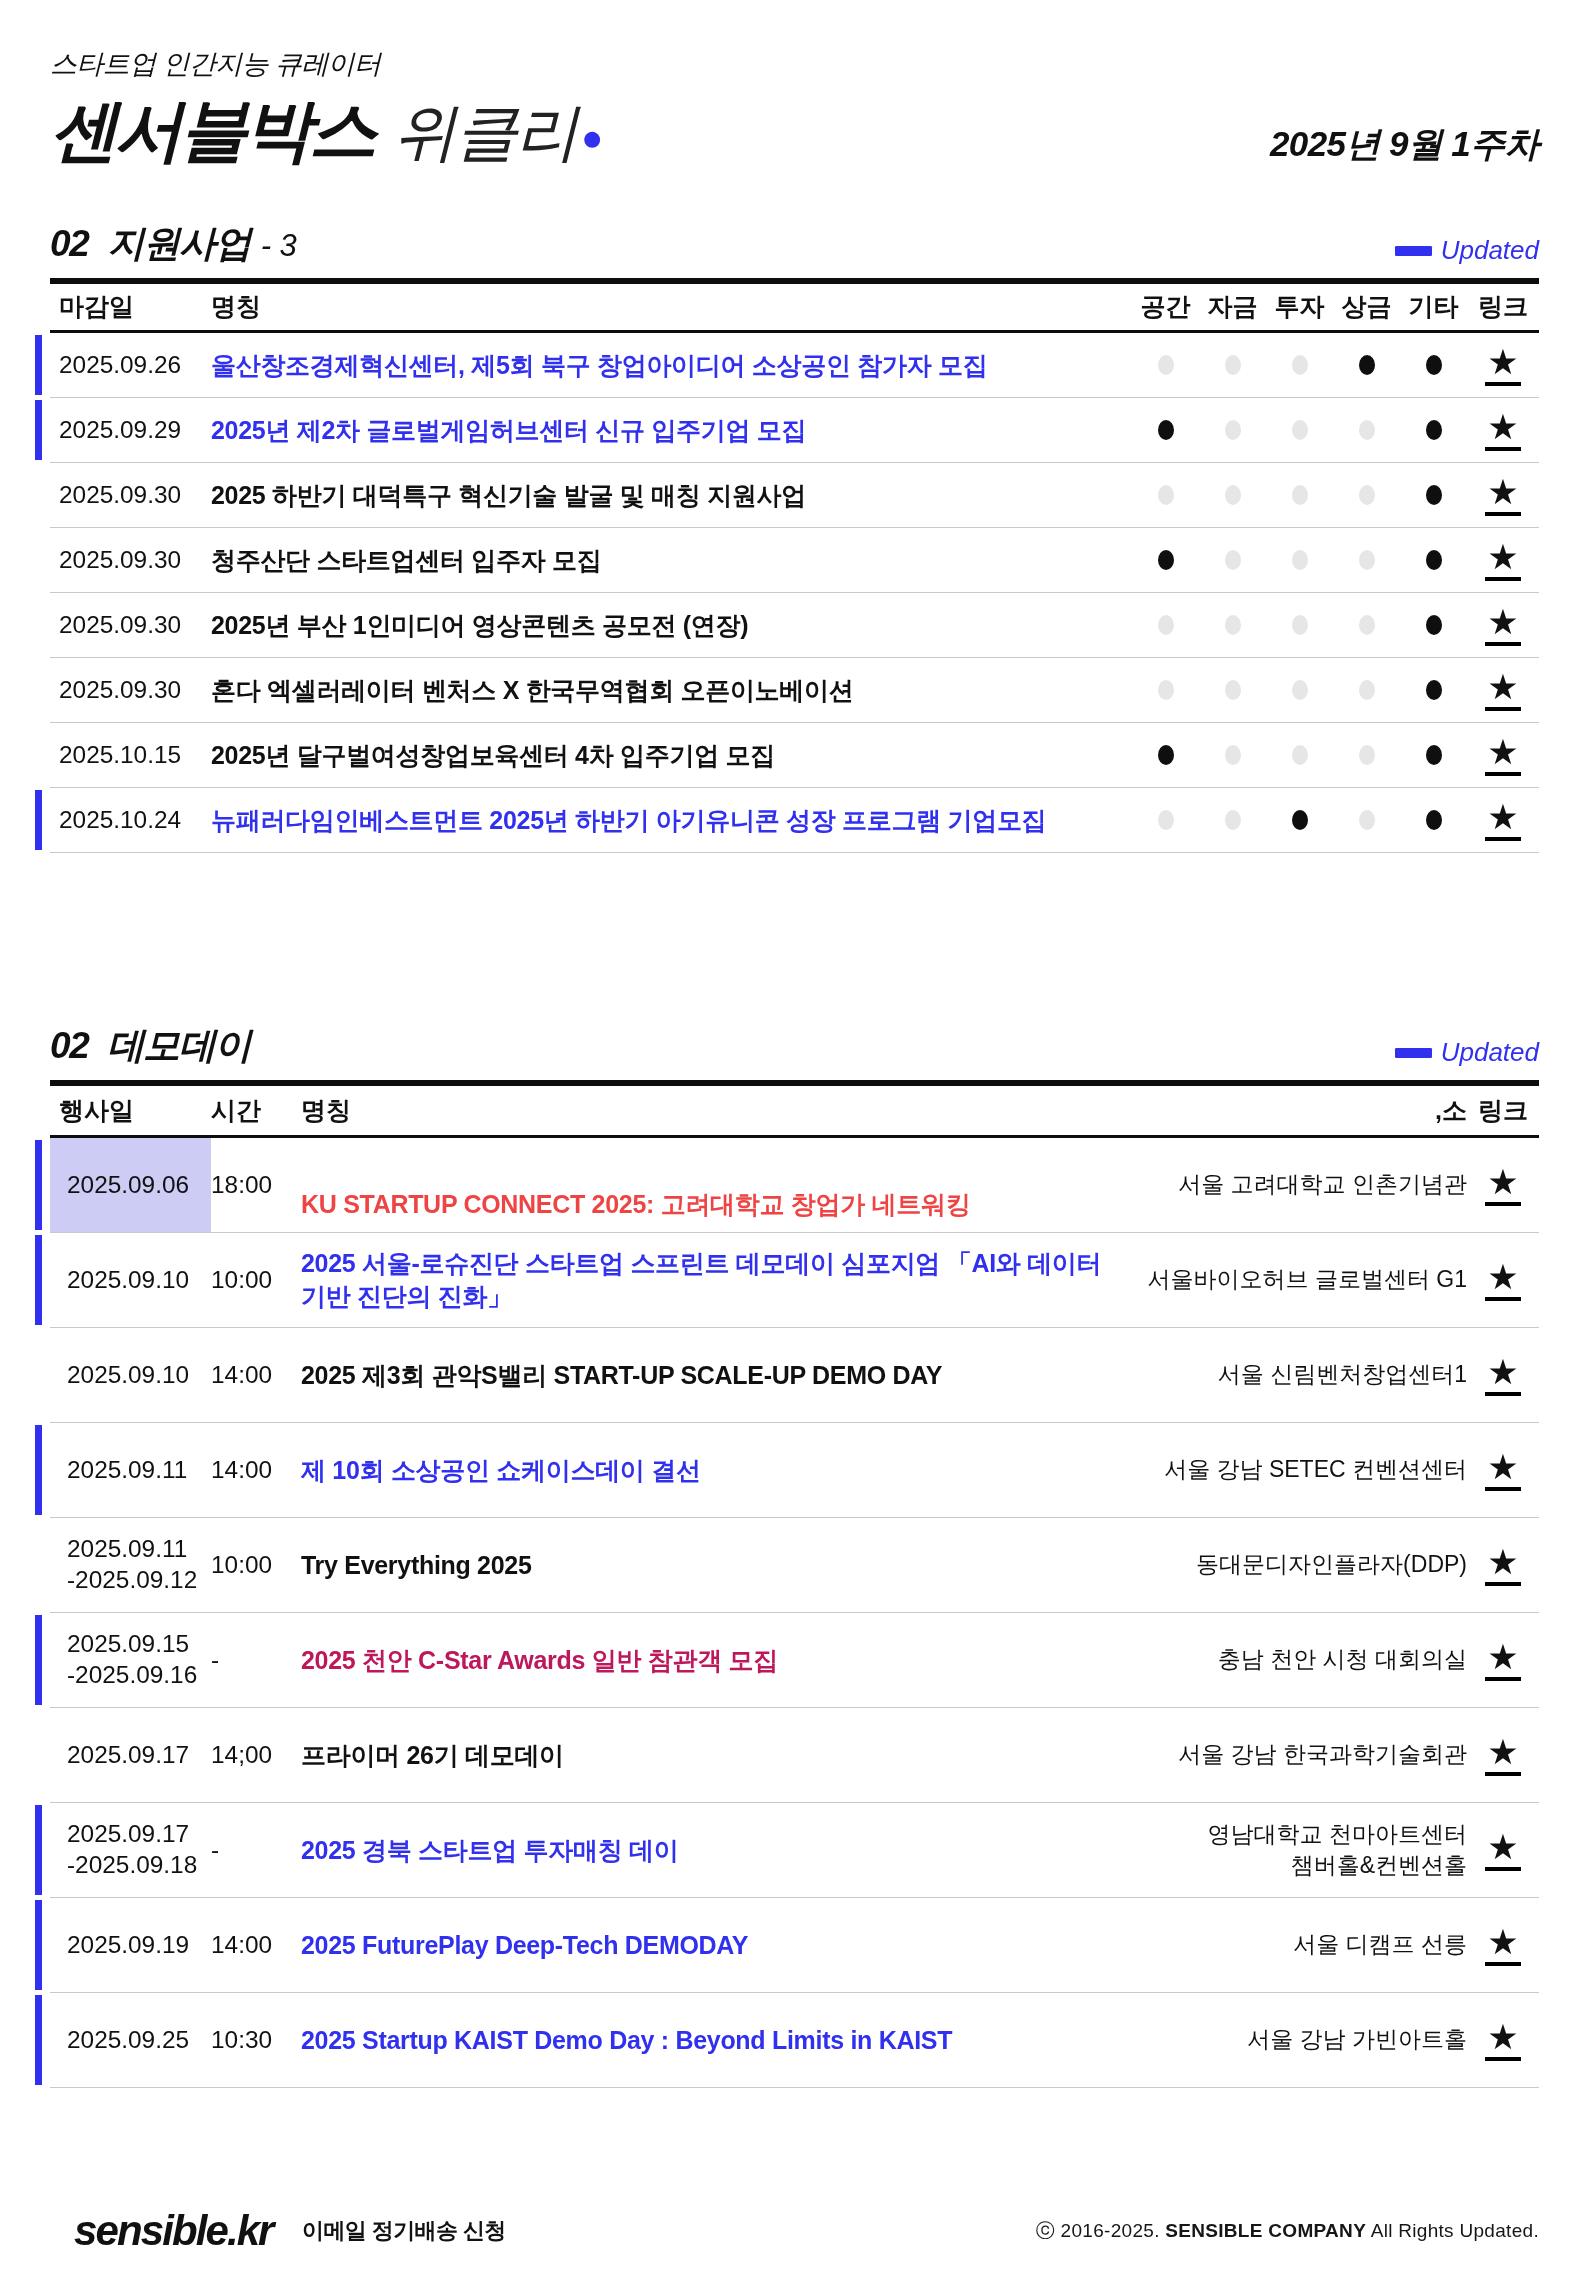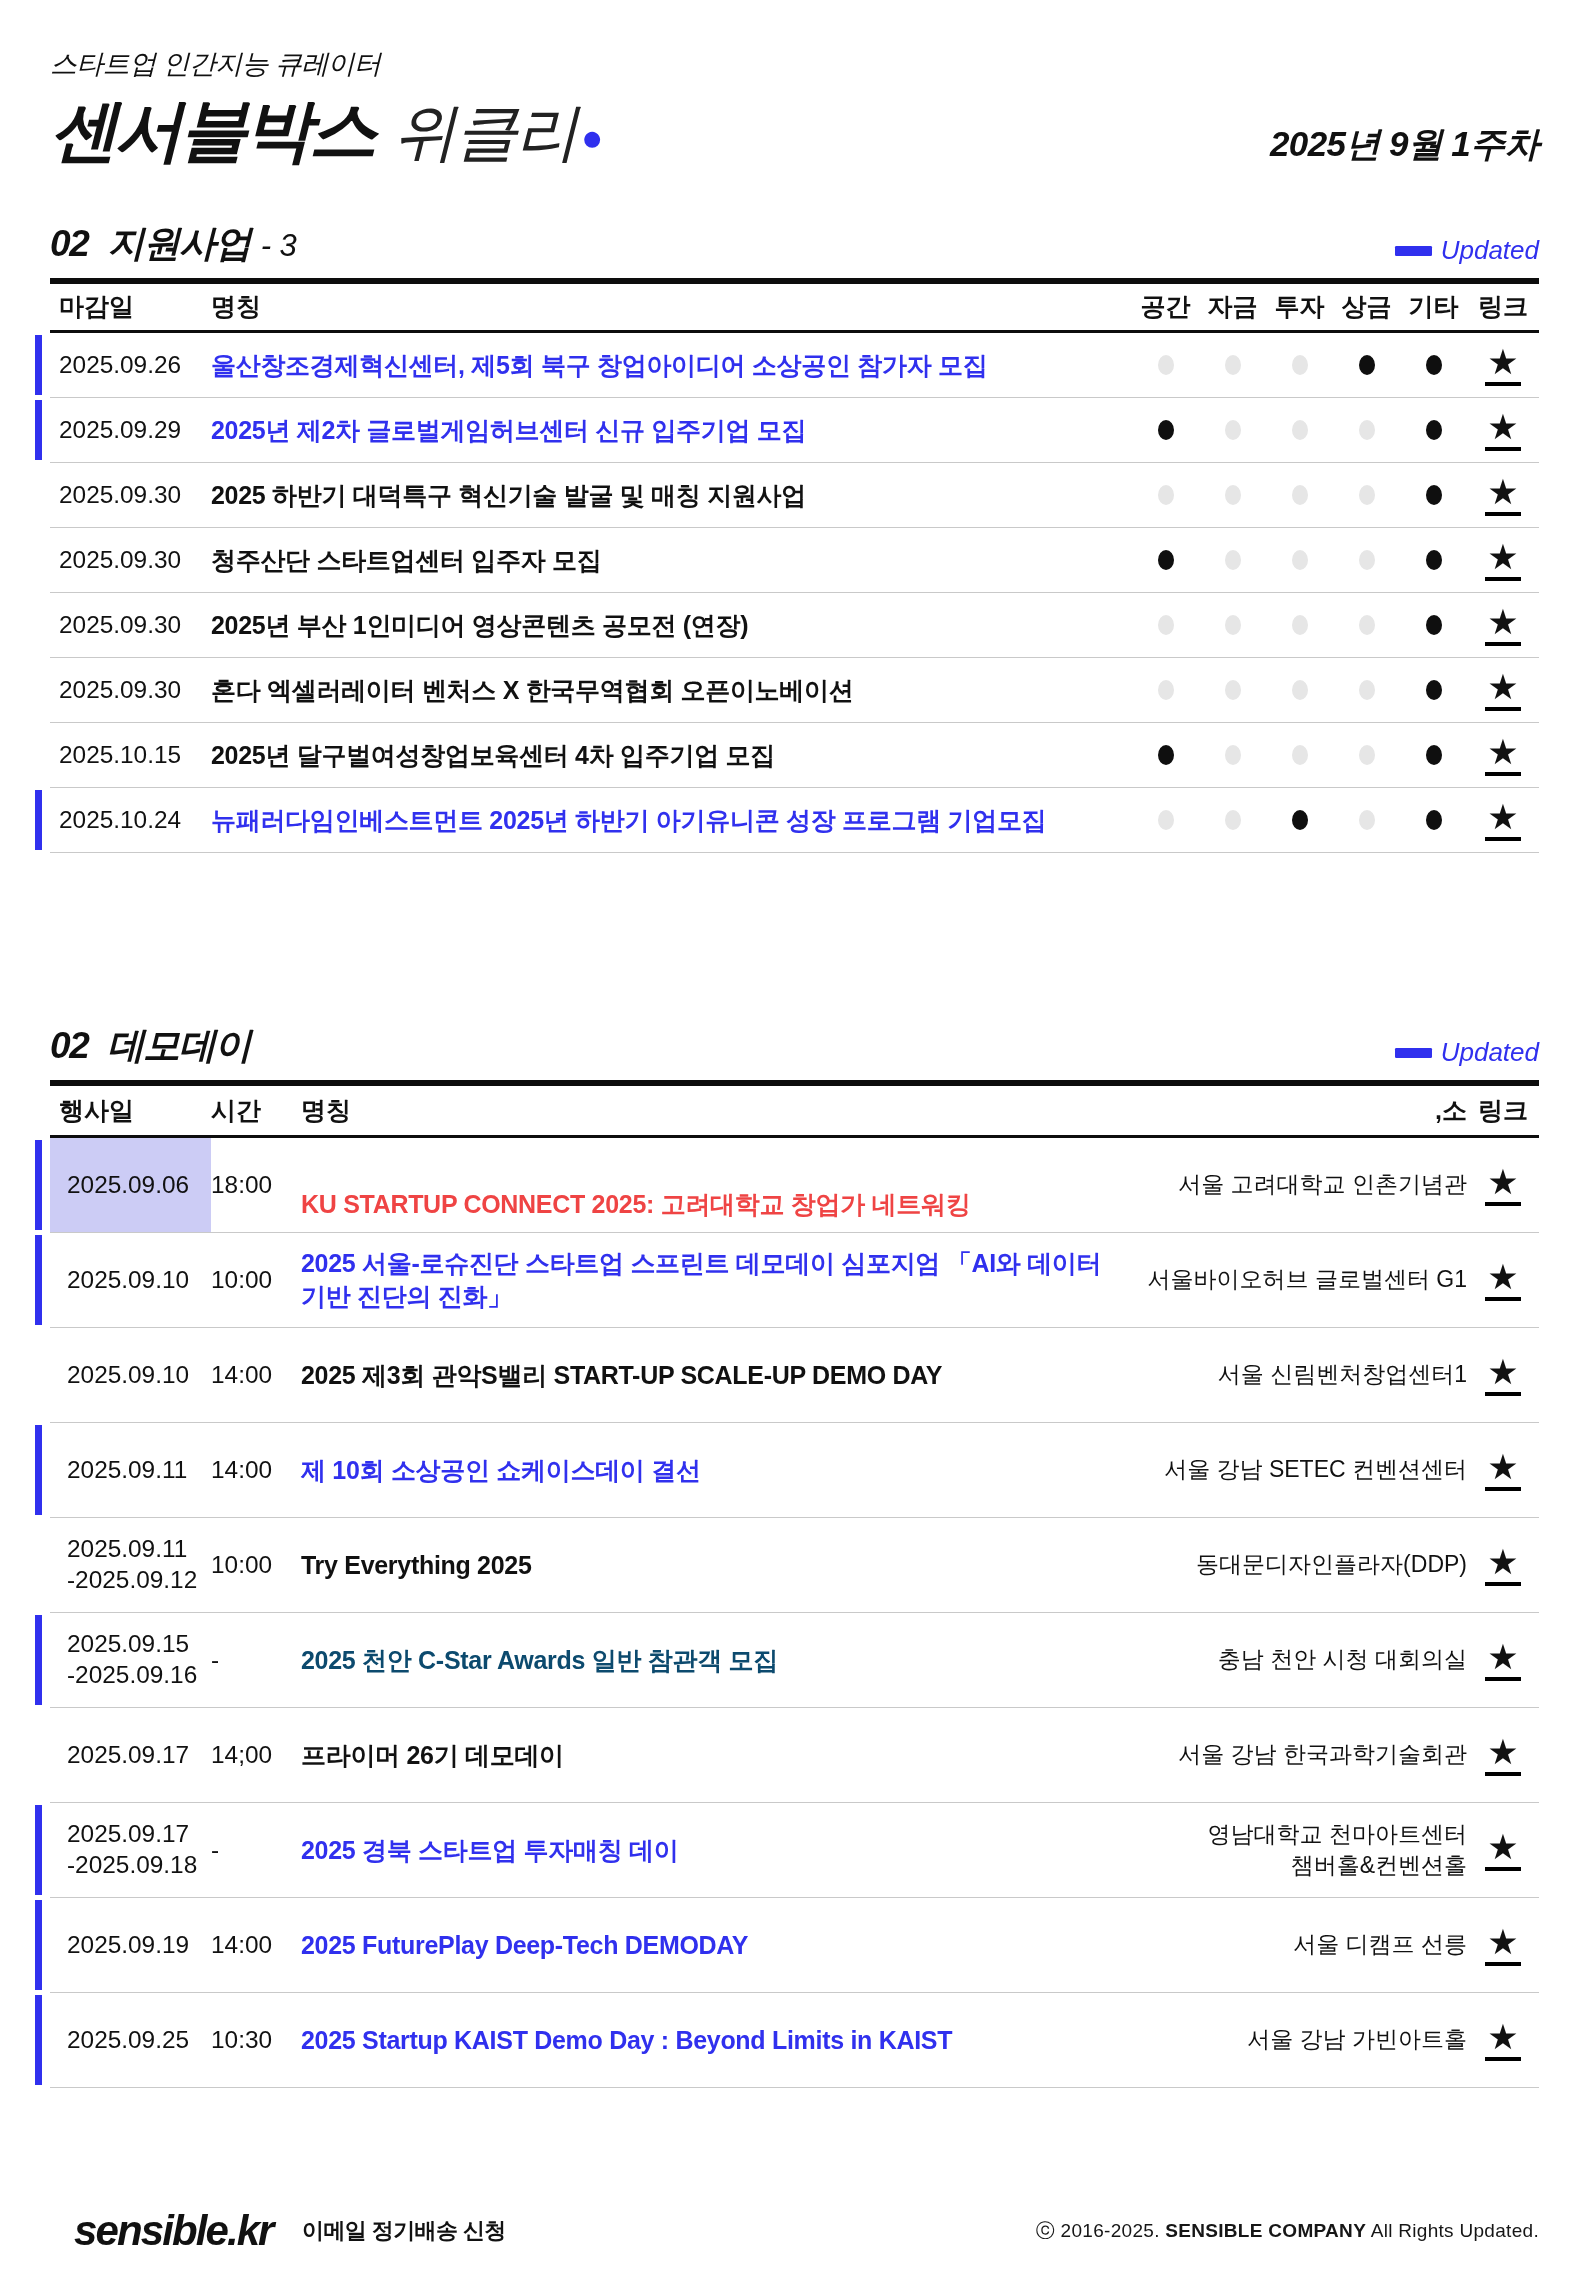--- a/index.html
+++ b/index.html
@@ -353,21 +353,21 @@
           <div class="c venue">동대문디자인플라자(DDP)</div>
           <div class="c linkc">
             <div class="star">★</div>
           </div>
         </div>
         <div class="grid2 row2">
           <div class="rowbar"></div>
           <div class="c cell date datec">2025.09.15
 -2025.09.16</div>
           <div class="c cell timec">-</div>
-          <div class="c cell name blue" style="color: #0c4a6e;">2025 천안 C-Star Awards 일반 참관객 모집</div>
+          <div class="c cell name blue" style="color: #be185d;">2025 천안 C-Star Awards 일반 참관객 모집</div>
           <div class="c venue">충남 천안 시청 대회의실</div>
           <div class="c linkc">
             <div class="star">★</div>
           </div>
         </div>
         <div class="grid2 row2">
           <div class="c cell date datec">2025.09.17</div>
           <div class="c cell timec">14;00</div>
           <div class="c cell name">프라이머 26기 데모데이</div>
           <div class="c venue">서울 강남 한국과학기술회관</div>

